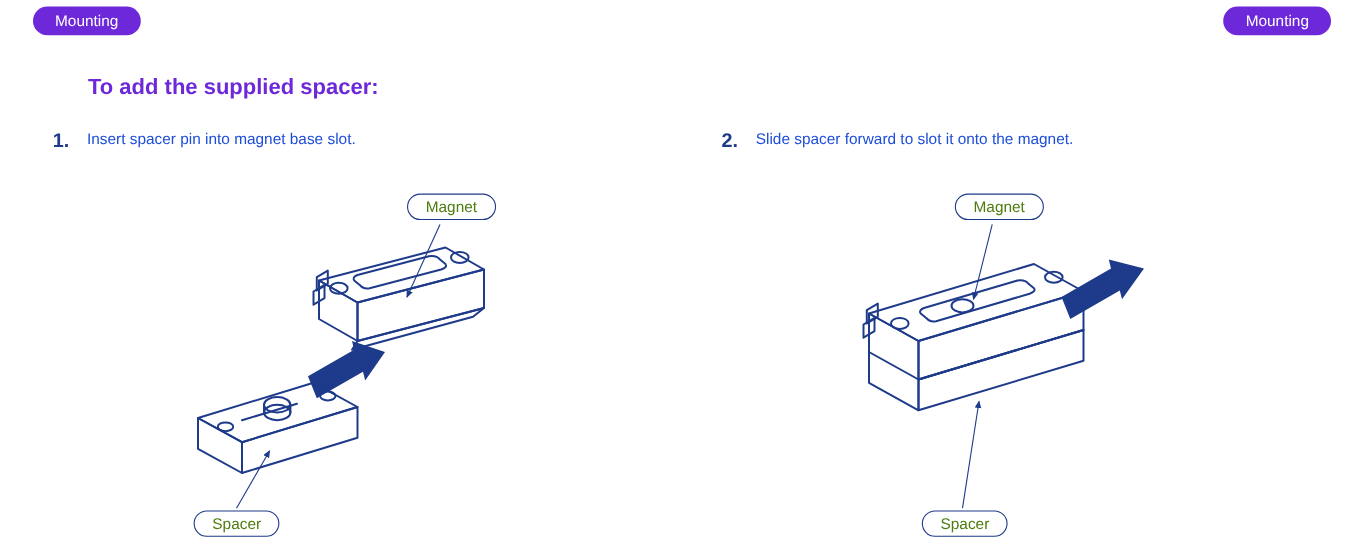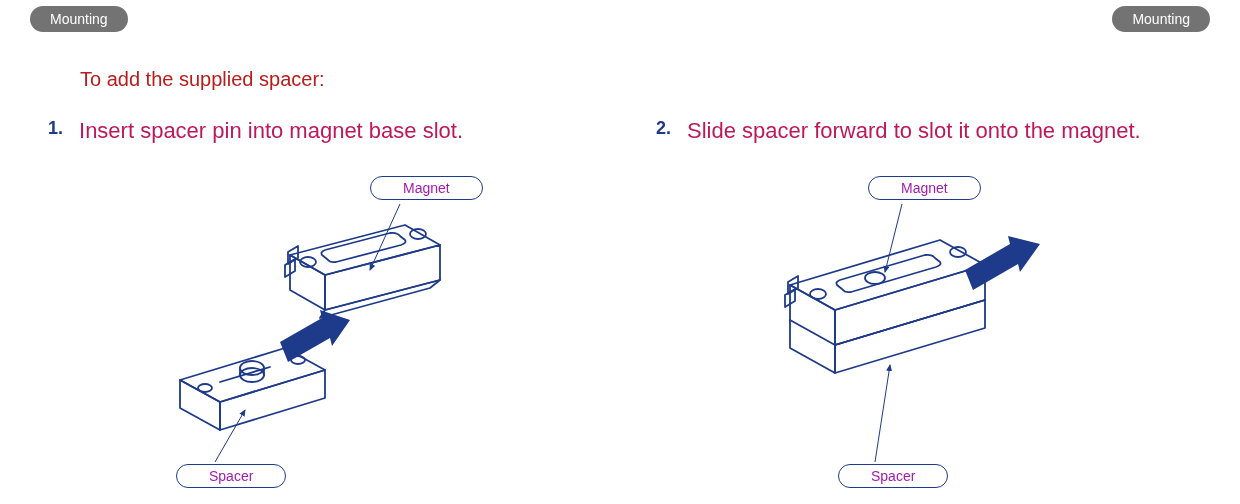--- a/index.html
+++ b/index.html
@@ -7,69 +7,69 @@
     width: 1240px;
     height: 504px;
     font-family: -apple-system, BlinkMacSystemFont, "Segoe UI", Arial, sans-serif;
     background: #fff;
     position: relative;
     overflow: hidden;
   }
   .header-tag {
     position: absolute;
     top: 6px;
-    background: #737373;
+    background: #6d28d9;
     color: #fff;
     font-size: 14px;
     font-weight: 500;
     padding: 5px 20px;
     border-radius: 14px;
   }
   .header-left { left: 30px; }
   .header-right { right: 30px; }
   .section-title {
     position: absolute;
     left: 80px;
     top: 68px;
-    color: #b91c1c;
+    color: #6d28d9;
     font-size: 20px;
-    font-weight: 400;
+    font-weight: 700;
   }
   .step {
     position: absolute;
     top: 118px;
     display: flex;
     gap: 16px;
   }
   .step-1 { left: 48px; width: 560px; }
   .step-2 { left: 656px; width: 560px; }
   .step-num {
     color: #1e3a8a;
     font-size: 18px;
     font-weight: 700;
     flex-shrink: 0;
   }
   .step-text {
-    color: #be185d;
-    font-size: 22px;
+    color: #1d4ed8;
+    font-size: 14px;
     font-weight: 400;
   }
   .diagram {
     position: absolute;
     top: 170px;
   }
   .diagram-1 { left: 150px; width: 360px; height: 330px; }
   .diagram-2 { left: 720px; width: 360px; height: 330px; }
   .pill-label {
     position: absolute;
     border: 1.5px solid #1e3a8a;
-    color: #a21caf;
+    color: #4d7c0f;
     font-size: 14px;
     font-weight: 500;
-    padding: 3px 32px;
+    padding: 3px 16px;
     border-radius: 14px;
     background: #fff;
     white-space: nowrap;
   }
 </style>
 </head>
 <body>
 
 <div class="header-tag header-left">Mounting</div>
 <div class="header-tag header-right">Mounting</div>

